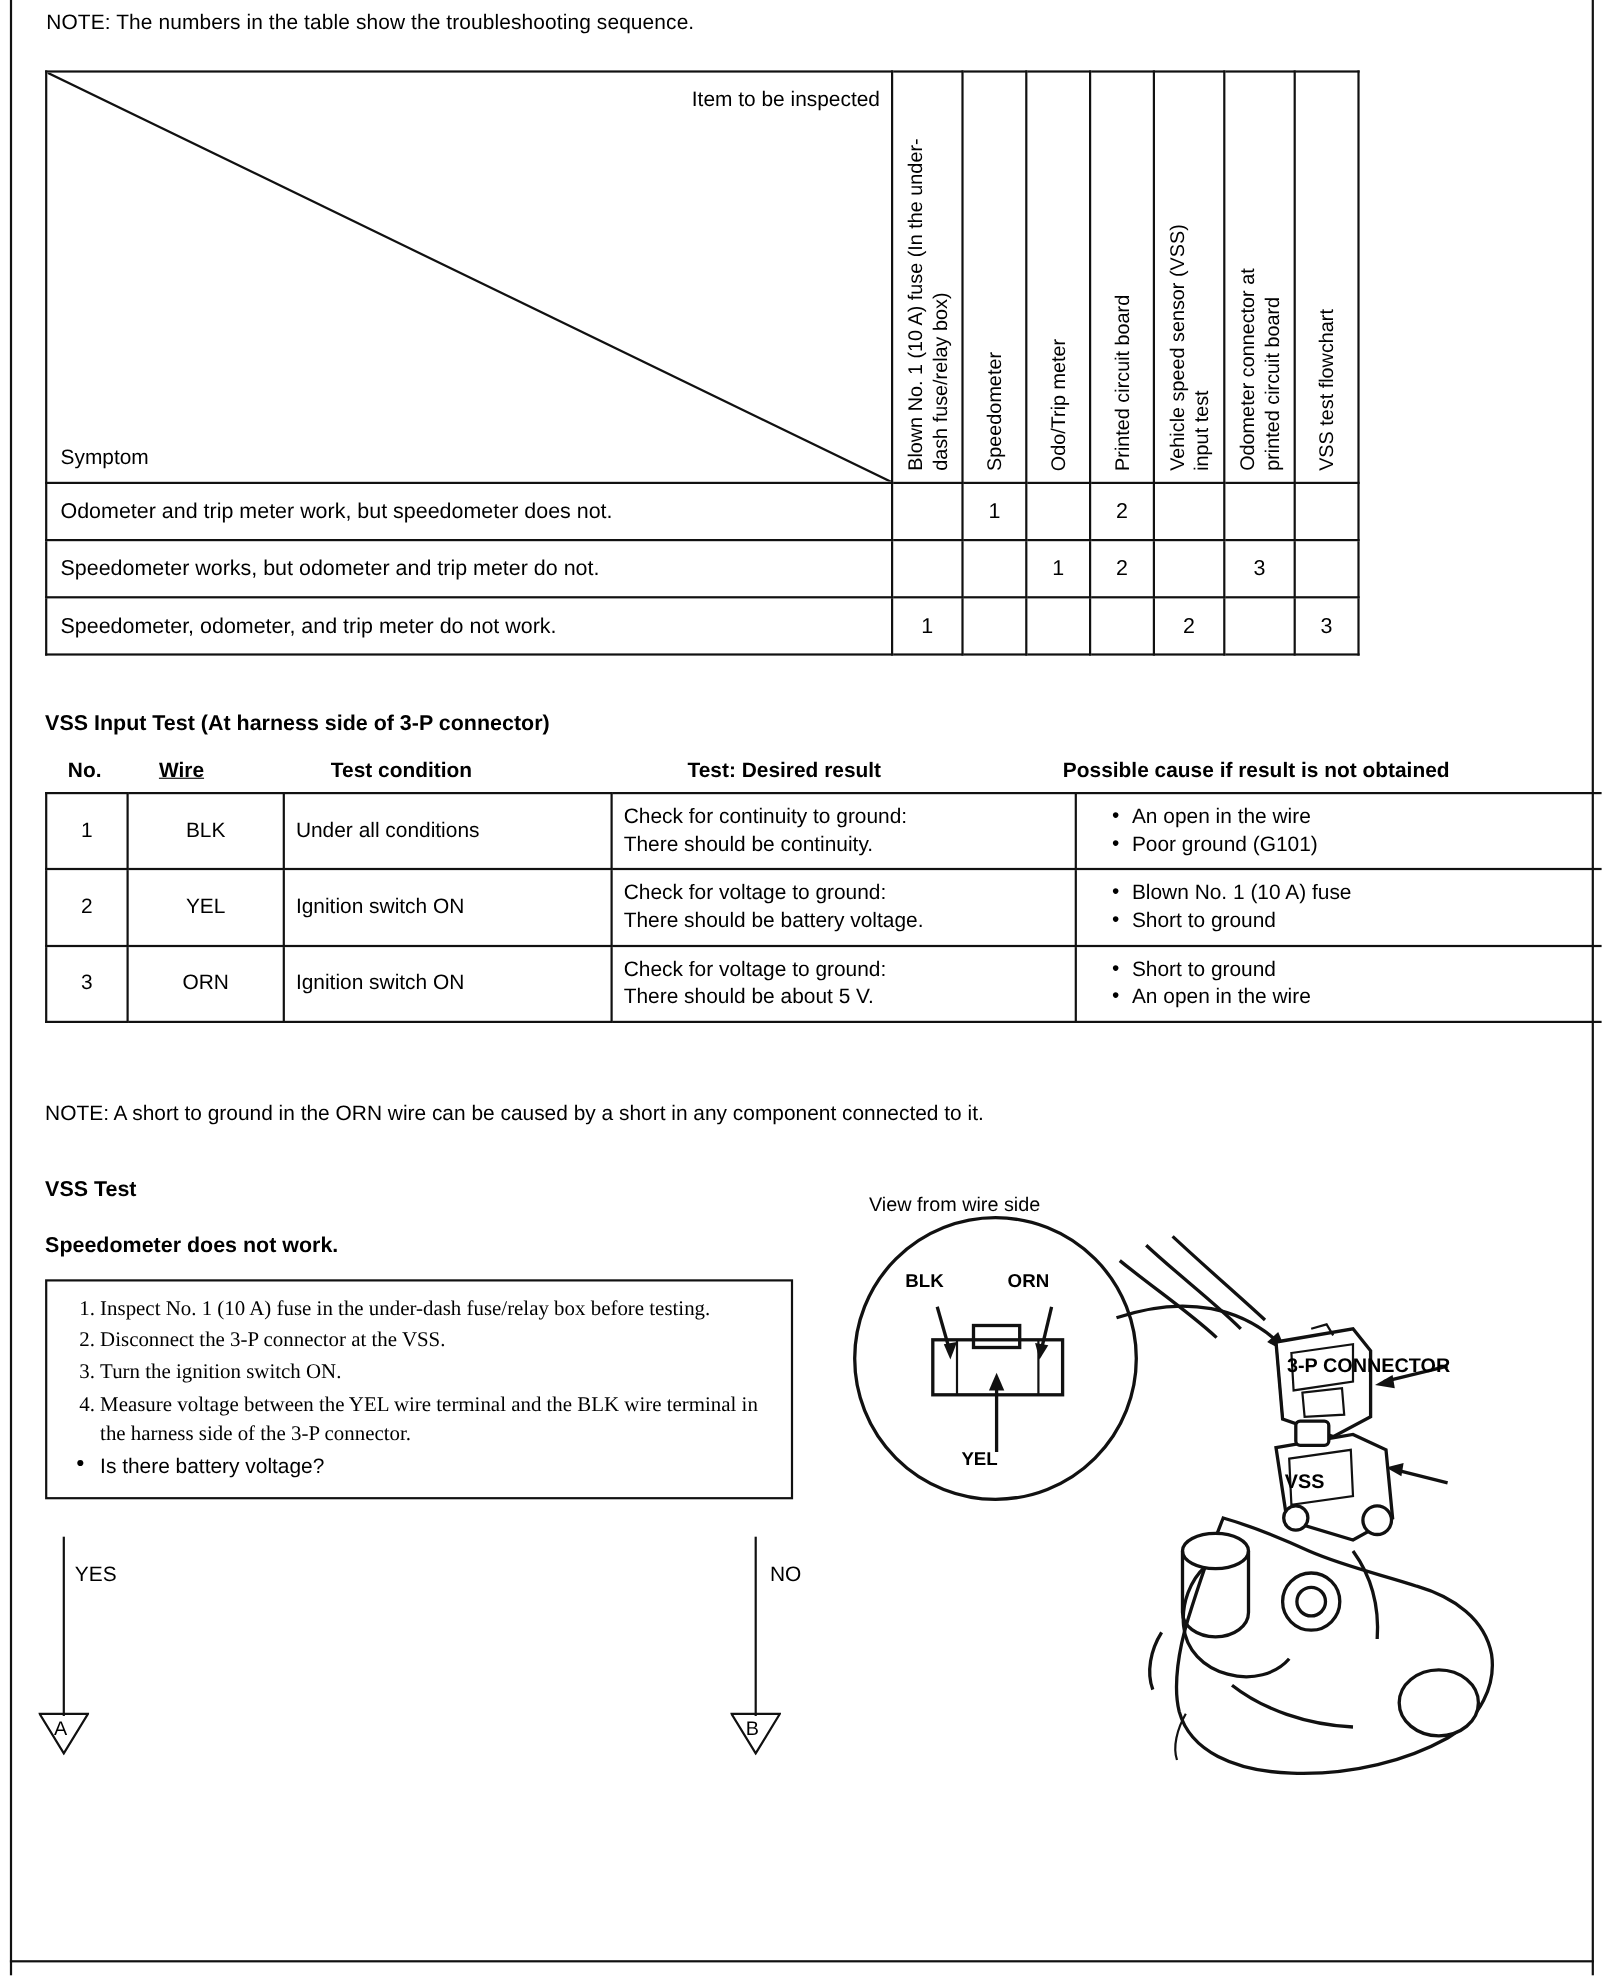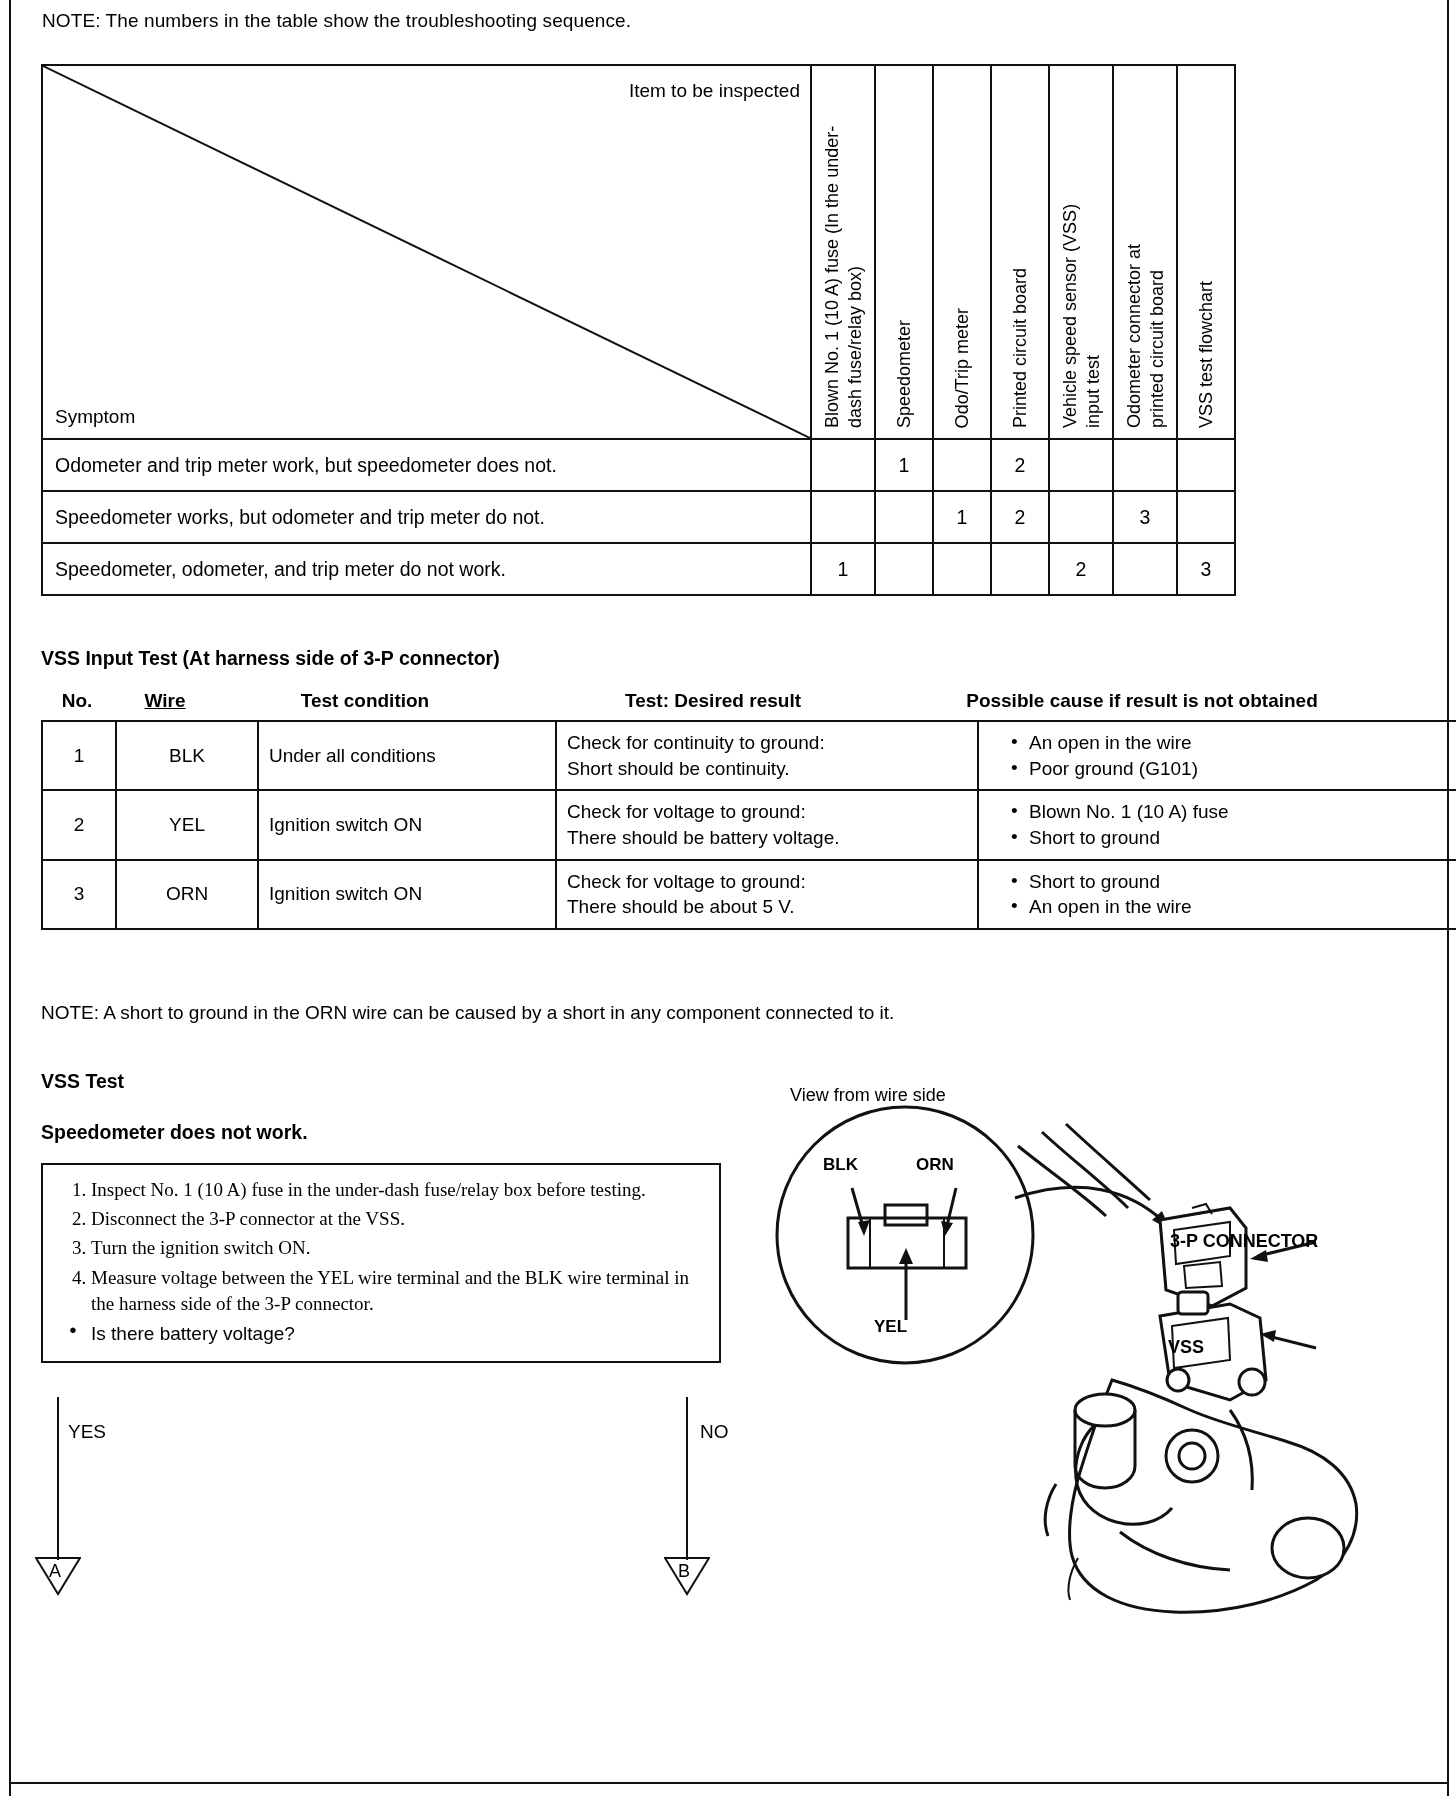--- a/index.html
+++ b/index.html
@@ -383,21 +383,21 @@
     </div>
 
     <table class="vss">
       <tbody>
           <tr>
         <td class="c-no">1</td>
         <td class="c-wire">BLK</td>
         <td class="c-cond">Under all conditions</td>
         <td class="c-test">
           <div>Check for continuity to ground:</div>
-          <div>Short should be continuity.</div>
+          <div>There should be continuity.</div>
         </td>
         <td class="c-cause">
           <div class="bullets">
             <div>An open in the wire</div>
             <div>Poor ground (G101)</div>
           </div>
         </td>
       </tr>
       <tr>
         <td class="c-no">2</td>

